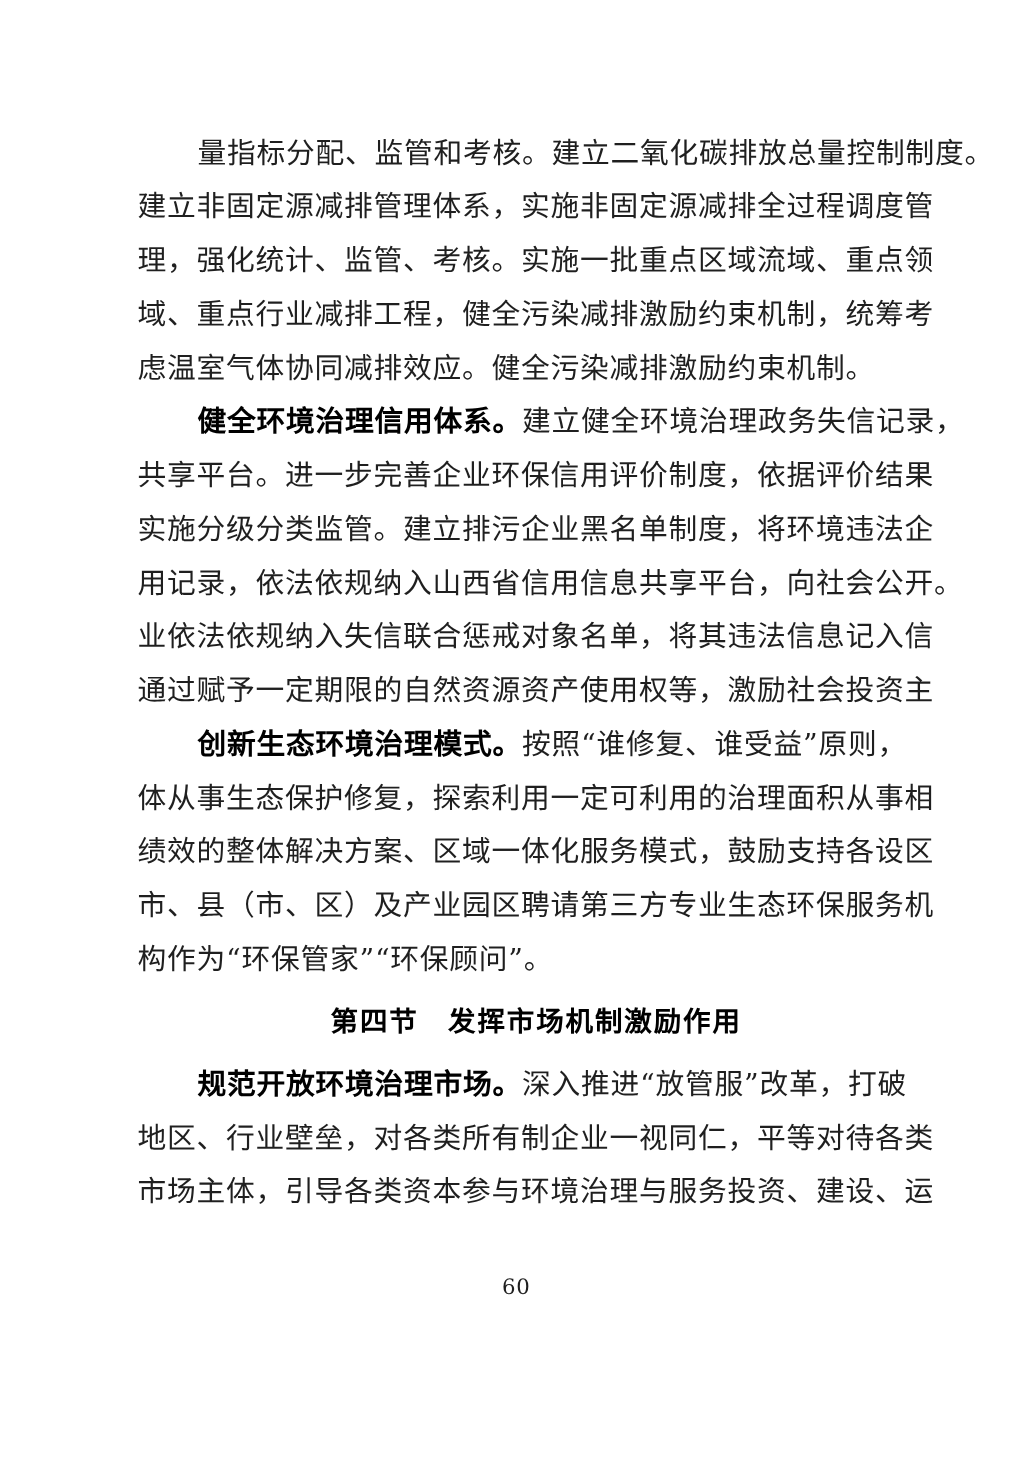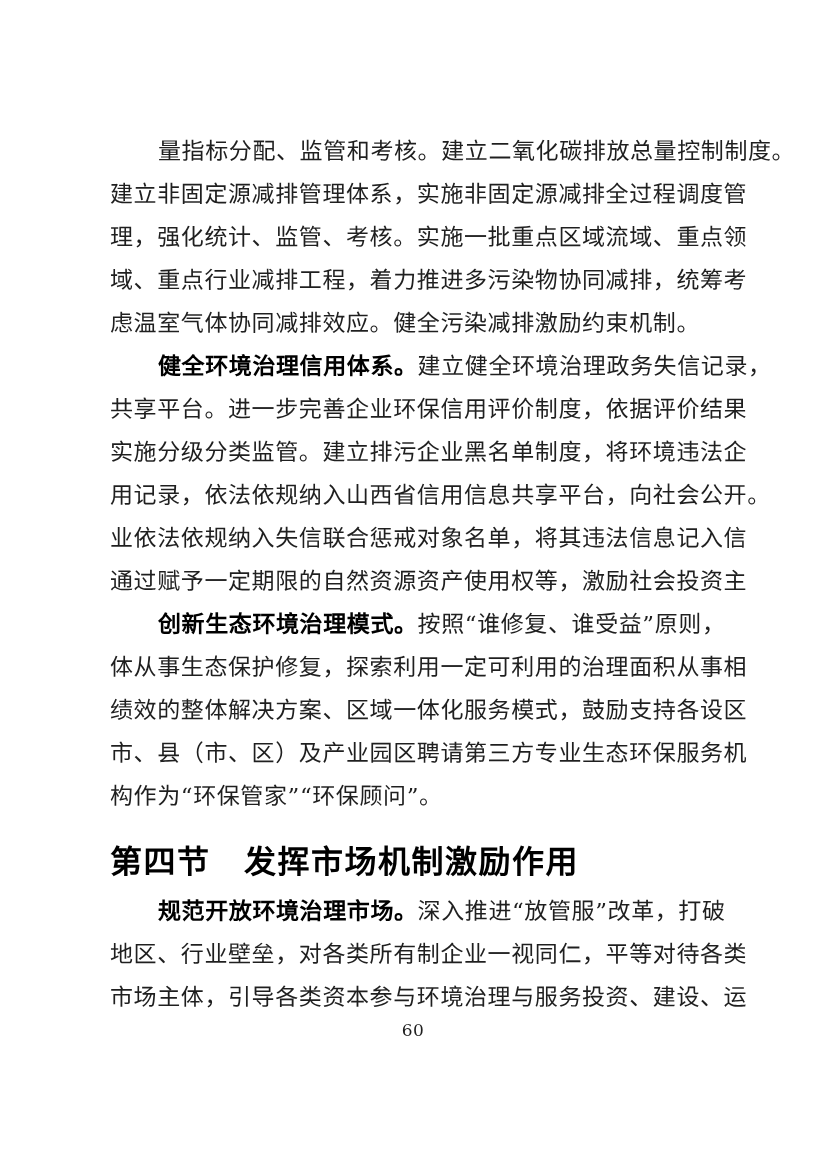--- a/index.html
+++ b/index.html
@@ -12,21 +12,21 @@
     width: 826px;
     height: 1169px;
     background: #ffffff;
     overflow: hidden;
     font-family: "DejaVu Serif", "Liberation Serif", serif;
     color: #1f1f1f;
   }
   .doc-body {
     position: absolute;
     left: 110px;
-    top: 130px;
+    top: 102px;
     width: 638px;
   }
   .paragraph {
     margin: 0;
   }
   .para-line {
     font-size: 23px;
     line-height: 43px;
     letter-spacing: 0.6px;
     white-space: nowrap;
@@ -37,24 +37,25 @@
   .lead {
     font-family: "DejaVu Sans", "Liberation Sans", sans-serif;
     font-weight: 700;
     color: #000000;
     text-align: right;
   }
   .section-heading {
     font-family: "DejaVu Sans", "Liberation Sans", sans-serif;
     font-weight: 700;
     color: #000000;
-    font-size: 32px;
+    font-size: 22px;
     line-height: 44px;
+    text-align: center;
     letter-spacing: 1.5px;
-    margin: 22px 0 6px 0;
+    margin: 7px 0 6px 0;
   }
   .page-number {
     position: absolute;
     left: 0;
     top: 1020px;
     width: 100%;
     text-align: center;
     font-size: 17px;
     letter-spacing: 0.5px;
     color: #1f1f1f;
@@ -62,21 +63,21 @@
 </style>
 </head>
 <body>
 
 <div class="page">
   <div class="doc-body">
       <div class="paragraph">
         <div class="para-line first"><span>量指标分配、监管和考核。建立二氧化碳排放总量控制制度。</span></div>
         <div class="para-line">建立非固定源减排管理体系，实施非固定源减排全过程调度管</div>
         <div class="para-line">理，强化统计、监管、考核。实施一批重点区域流域、重点领</div>
-        <div class="para-line">域、重点行业减排工程，着力推进多污染物协同减排，统筹考</div>
+        <div class="para-line">域、重点行业减排工程，健全污染减排激励约束机制，统筹考</div>
         <div class="para-line">虑温室气体协同减排效应。健全污染减排激励约束机制。</div>
       </div>
       <div class="paragraph">
         <div class="para-line first"><span class="lead">健全环境治理信用体系。</span><span>建立健全环境治理政务失信记录，</span></div>
         <div class="para-line">共享平台。进一步完善企业环保信用评价制度，依据评价结果</div>
         <div class="para-line">实施分级分类监管。建立排污企业黑名单制度，将环境违法企</div>
         <div class="para-line">用记录，依法依规纳入山西省信用信息共享平台，向社会公开。</div>
         <div class="para-line">业依法依规纳入失信联合惩戒对象名单，将其违法信息记入信</div>
       </div>
       <div class="paragraph">

